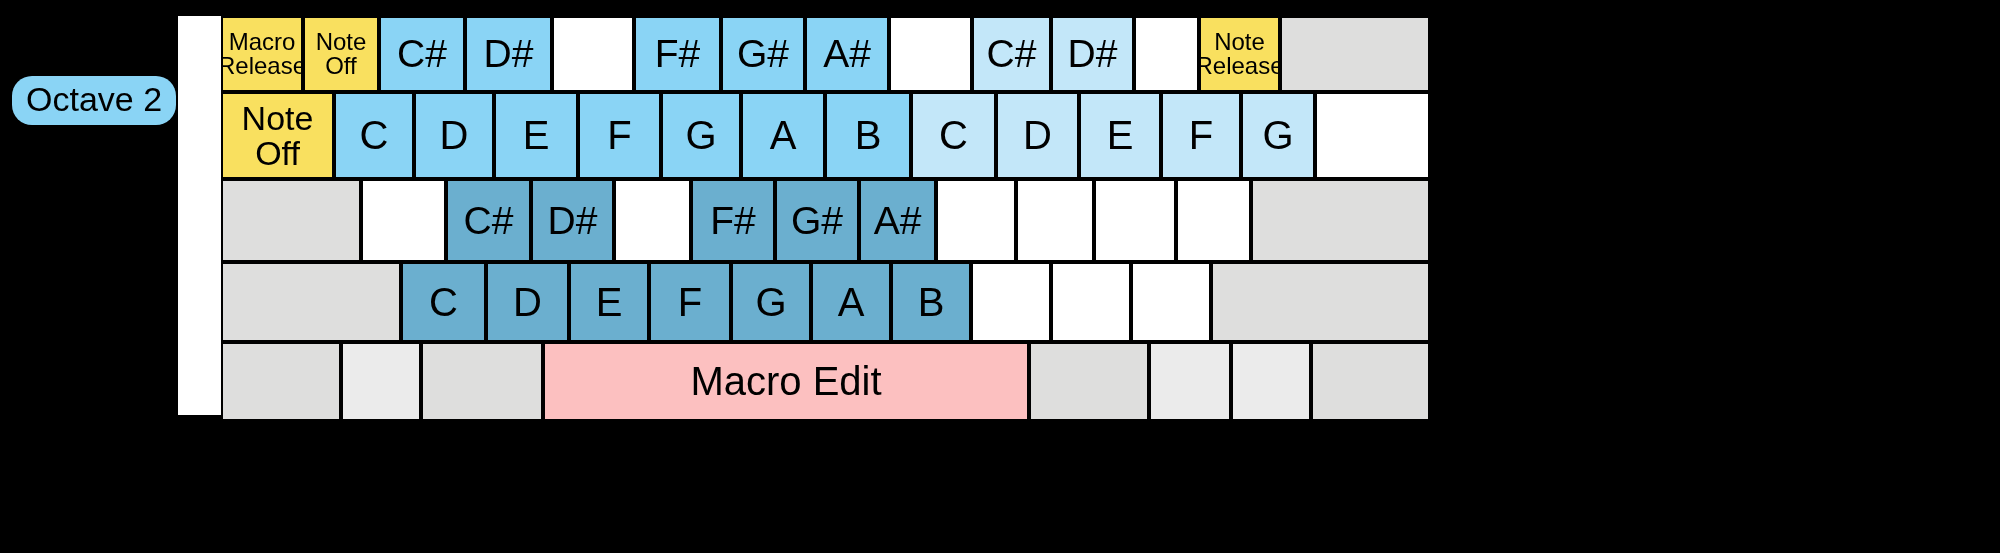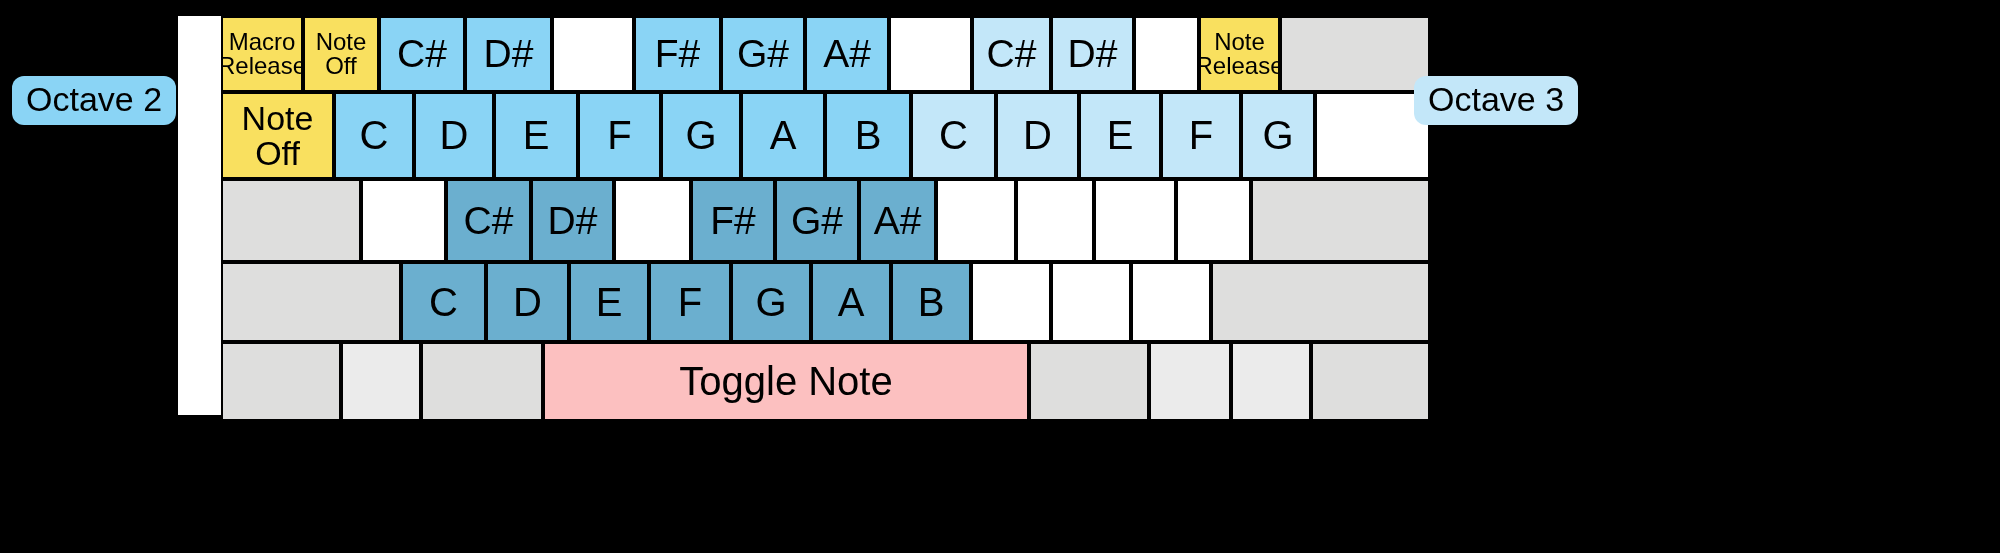--- a/index.html
+++ b/index.html
@@ -45,21 +45,21 @@
   .c-pink    { background: #fcc0c0; }
 
   .t-lg  { font-size: 39px; }
   .t-md  { font-size: 34px; }
   .t-sm  { font-size: 24px; }
   .t-xl  { font-size: 40px; }
 
   
   .pill {
     position: absolute;
-    border-radius: 12px;
+    border-radius: 20px;
     padding: 4px 14px 7px 14px;
     font-size: 34px;
     color: #000;
     white-space: nowrap;
     line-height: 1.12;
   }
   #octave-2-label { left: 12px;  top: 76px;  background: #8ad4f5; }
   #octave-1-label { left: 12px;  top: 238px; background: #6bafcf; }
   #octave-3-label { left: 1414px; top: 76px; background: #c3e7f9; }
 </style>
@@ -131,26 +131,25 @@
         <div class="key c-blue3 t-xl" style="left: 670px; width: 80px;">B</div>
         <div class="key c-white t-xl" style="left: 750px; width: 80px;"></div>
         <div class="key c-white t-xl" style="left: 830px; width: 80px;"></div>
         <div class="key c-white t-xl" style="left: 910px; width: 80px;"></div>
         <div class="key c-grayA t-xl" style="left: 990px; width: 219px;"></div>
       </div>
       <div class="krow" style="top: 326px; height: 79px;">
         <div class="key c-grayA t-xl" style="left: 0px; width: 120px;"></div>
         <div class="key c-grayB t-xl" style="left: 120px; width: 80px;"></div>
         <div class="key c-grayA t-xl" style="left: 200px; width: 122px;"></div>
-        <div class="key c-pink t-xl" style="left: 322px; width: 486px;">Toggle Note</div>
+        <div class="key c-pink t-xl" style="left: 322px; width: 486px;">Macro Edit</div>
         <div class="key c-grayA t-xl" style="left: 808px; width: 120px;"></div>
         <div class="key c-grayB t-xl" style="left: 928px; width: 82px;"></div>
         <div class="key c-grayB t-xl" style="left: 1010px; width: 80px;"></div>
         <div class="key c-grayA t-xl" style="left: 1090px; width: 119px;"></div>
       </div>
     </div>
 
   <div class="pill" id="octave-2-label">Octave 2</div>
 
 
-  <div class="pill" id="octave-3-label">Octave 3</div>
 
 </div>
 
 </body></html>

